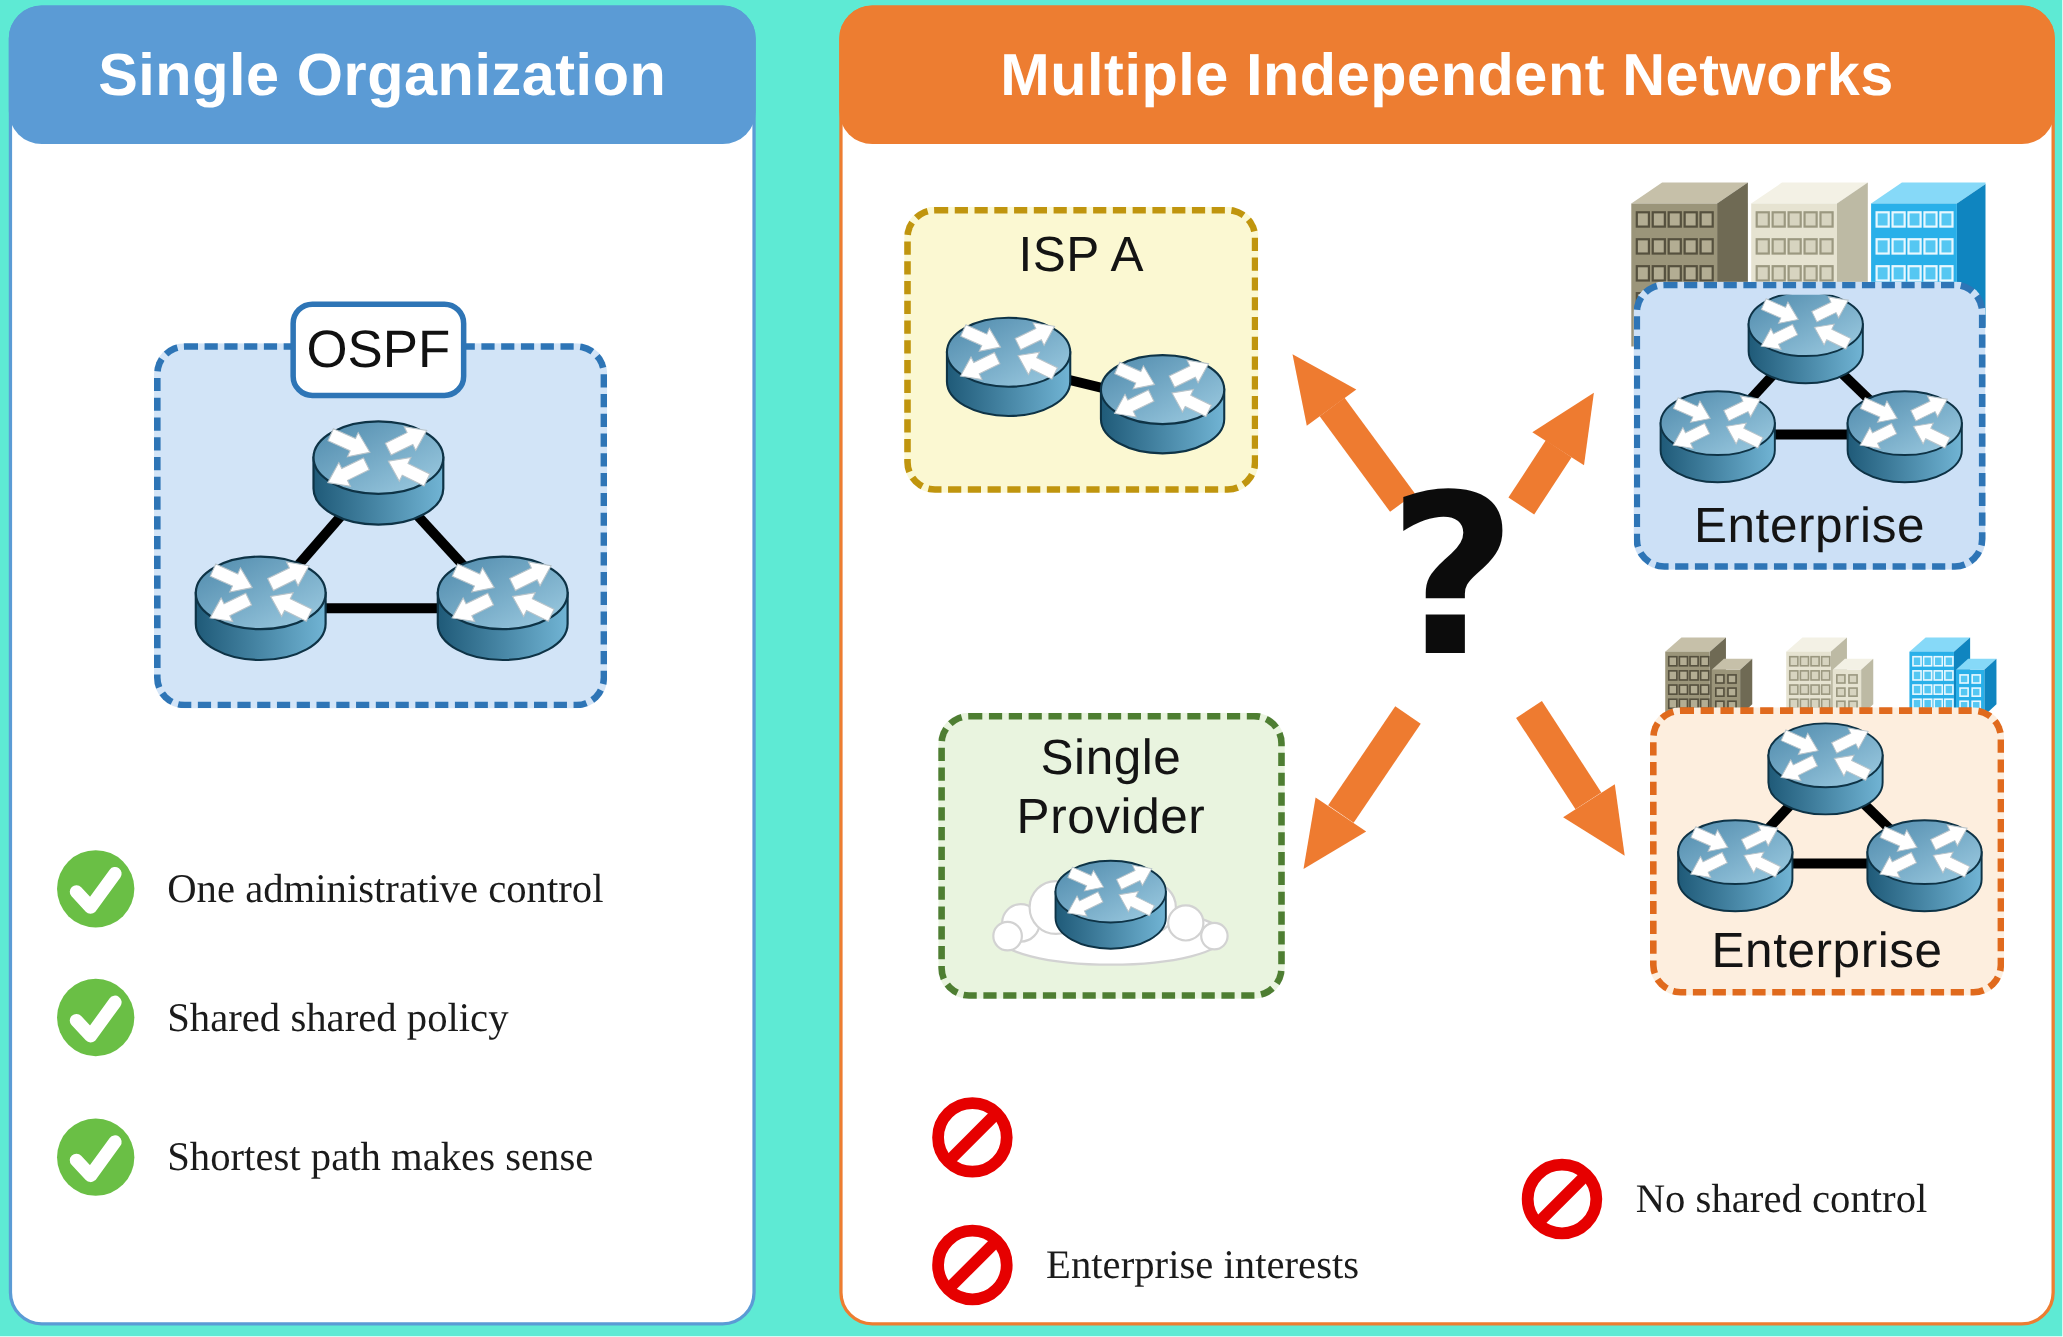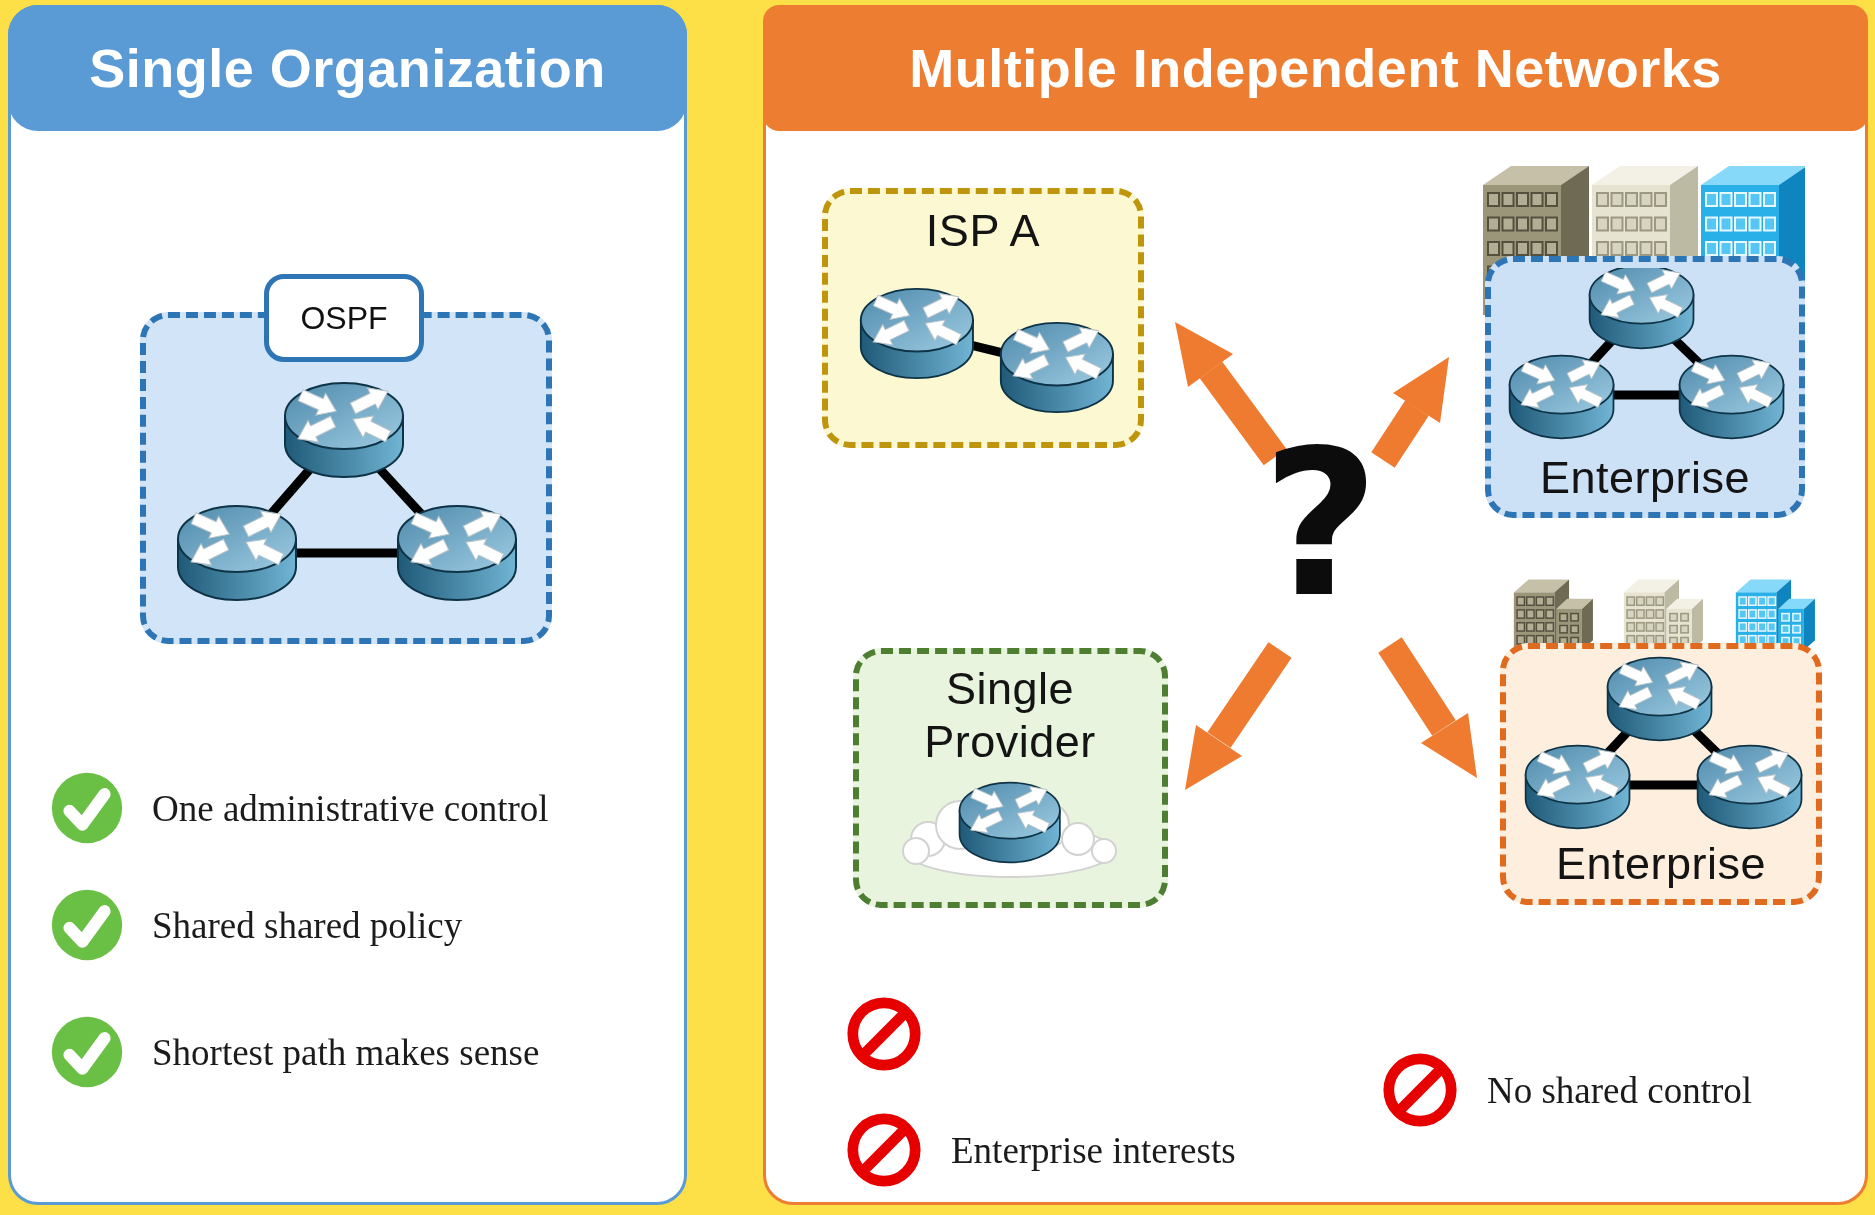--- a/index.html
+++ b/index.html
@@ -1,33 +1,33 @@
 <!DOCTYPE html>
 <html><head>
 <meta charset="utf-8">
 <style>
   html,body{margin:0;padding:0;background:#ffffff;}
-  #canvas{position:relative;width:1875px;height:1215px;background:#fde047;overflow:hidden;
+  #canvas{position:relative;width:1875px;height:1215px;background:#5eead4;overflow:hidden;
           font-family:"Liberation Sans","DejaVu Sans",sans-serif;color:#1b1b1b;}
   .abs{position:absolute;}
 
   
   .panel{position:absolute;top:5px;height:1200px;background:#ffffff;border-radius:30px;box-sizing:border-box;}
   .panel-left{left:8px;width:679px;border:3px solid #5b9bd5;}
   .panel-right{left:763px;width:1105px;border:3px solid #ed7d31;}
   .panel-header{position:absolute;top:5px;height:126px;border-radius:30px;display:flex;align-items:center;justify-content:center;
                 color:#ffffff;font-weight:bold;font-size:54px;letter-spacing:.5px;z-index:5;}
   .header-left{left:8px;width:679px;background:#5b9bd5;}
-  .header-right{left:763px;width:1105px;background:#ed7d31;border-radius:16px;}
+  .header-right{left:763px;width:1105px;background:#ed7d31;}
 
   
   .netbox{position:absolute;box-sizing:border-box;border-radius:28px;z-index:2;}
   .ospf-box{left:140px;top:312px;width:412px;height:332px;background:#d2e4f7;border:6px dashed #2e75b6;z-index:1;}
   .ospf-label{left:264px;top:274px;width:150px;height:78px;background:#ffffff;border:5px solid #2e75b6;border-radius:20px;
-              display:flex;align-items:center;justify-content:center;font-size:32px;color:#111;z-index:3;}
+              display:flex;align-items:center;justify-content:center;font-size:48px;color:#111;z-index:3;}
   .isp-box{left:822px;top:188px;width:322px;height:260px;background:#fbf8d2;border:6px dashed #c0950e;}
   .ent-top-box{left:1485px;top:256px;width:320px;height:262px;background:#cce0f6;border:6px dashed #2e75b6;}
   .cloud-box{left:853px;top:648px;width:315px;height:260px;background:#e9f4df;border:6px dashed #4e7e32;}
   .ent-bot-box{left:1500px;top:643px;width:322px;height:262px;background:#fdeede;border:6px dashed #e06a1d;}
 
   .box-label{position:absolute;text-align:center;font-size:45px;color:#141414;letter-spacing:.5px;z-index:4;}
 
   
   .bullet-row{position:absolute;display:flex;align-items:center;gap:28px;z-index:4;}
   .bullet-row .txt{font-size:37px;color:#1b1b1b;white-space:nowrap;font-family:Liberation Serif, serif;}

